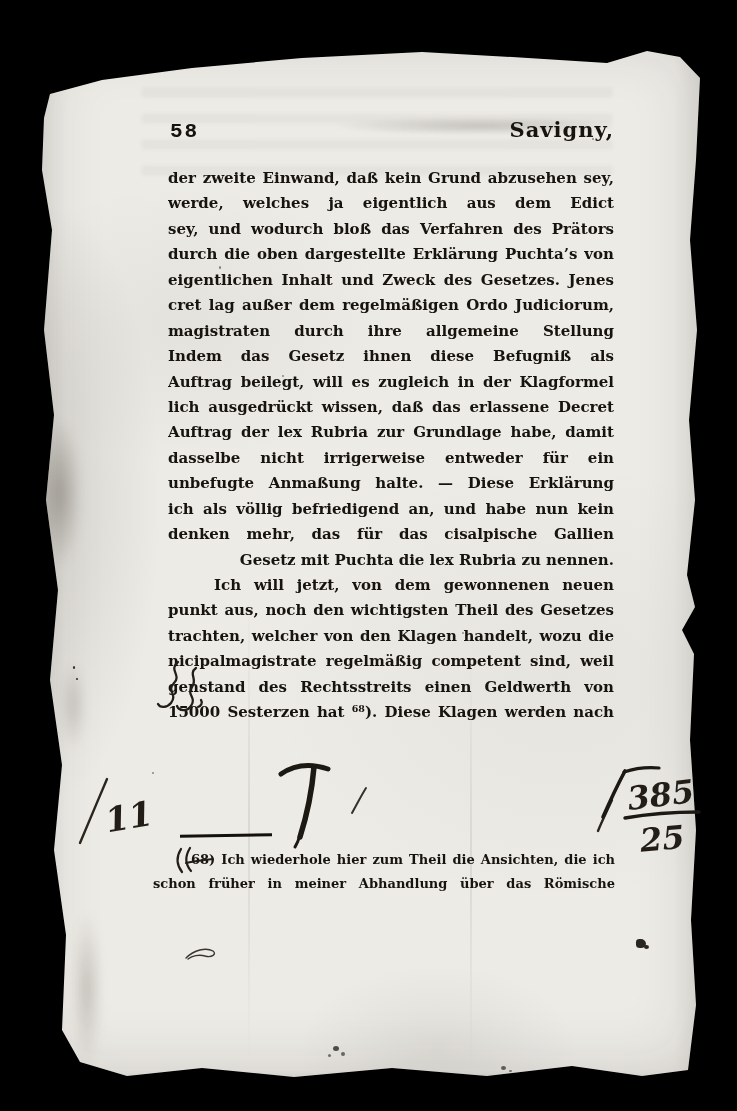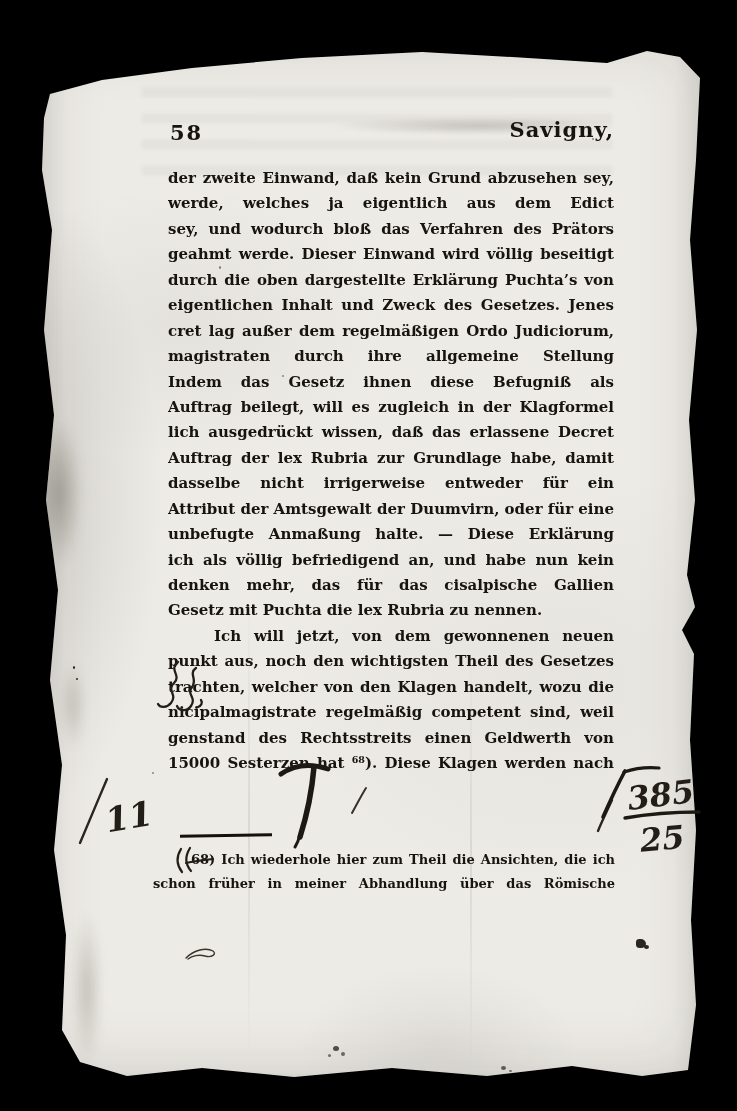--- a/index.html
+++ b/index.html
@@ -45,36 +45,36 @@
   .fold.f2{left:438px;top:620px;height:420px;}
   .smudge{position:absolute;border-radius:50%;filter:blur(5px);}
   .smudge.s1{left:6px;top:388px;width:44px;height:150px;background:radial-gradient(closest-side,rgba(70,64,52,.34),transparent);}
   .smudge.s2{left:28px;top:630px;width:26px;height:90px;background:radial-gradient(closest-side,rgba(70,64,52,.20),transparent);}
   .smudge.s3{left:40px;top:880px;width:30px;height:160px;background:radial-gradient(closest-side,rgba(70,64,52,.24),transparent);}
   .speck{position:absolute;background:#2a261f;border-radius:50%;}
 
   
   .pagenum{
     position:absolute;left:138px;top:90px;width:60px;
-    font-size:21px;font-weight:bold;color:#17130e;letter-spacing:2px;
+    font-size:21px;font-weight:bold;color:#17130e;letter-spacing:2px;font-family:Liberation Mono, monospace;
   }
   .runhead{
     position:absolute;left:136px;top:87px;width:446px;text-align:right;
     font-size:21px;font-weight:bold;color:#17130e;letter-spacing:1px;
   }
   .bodytext{
     position:absolute;left:136px;top:136px;width:446px;
     font-size:15px;font-weight:bold;color:#17130e;
   }
   .bl{
     height:25.45px;line-height:25.4px;overflow:hidden;
     text-align:justify;white-space:normal;
   }
   .bl::after{content:"";display:inline-block;width:100%;}
-  .bl.noj{text-align:left;}
+  .bl.noj{text-align:right;}
   .bl.noj::after{content:none;}
   .bl.ind{padding-left:46px;}
   .fnrule{
     position:absolute;left:148px;top:804px;width:92px;height:3px;
     background:#14100b;transform:rotate(-1deg);
   }
   .footnotes{
     position:absolute;left:121px;top:818px;width:462px;
     font-size:13px;font-weight:bold;color:#17130e;
   }
@@ -115,31 +115,29 @@
   <div class="speck" style="left:560px;top:108px;width:2px;height:2px;opacity:.5;"></div>
   <div class="speck" style="left:187px;top:236px;width:2px;height:3px;opacity:.55;"></div>
 
   <div class="pagenum">58</div>
   <div class="runhead">Savigny,</div>
 
   <div class="bodytext">
     <div class="bl">der zweite Einwand, daß kein Grund abzusehen sey, warum</div>
     <div class="bl">werde, welches ja eigentlich aus dem Edict genommen</div>
     <div class="bl">sey, und wodurch bloß das Verfahren des Prätors nach-</div>
-    <div class="bl">geahmt werde. Dieser Einwand wird völlig beseitigt</div>
     <div class="bl">durch die oben dargestellte Erklärung Puchta’s von dem</div>
     <div class="bl">eigentlichen Inhalt und Zweck des Gesetzes. Jenes De-</div>
     <div class="bl">cret lag außer dem regelmäßigen Ordo Judiciorum, ge-</div>
     <div class="bl">magistraten durch ihre allgemeine Stellung untersagt.</div>
     <div class="bl">Indem das Gesetz ihnen diese Befugniß als besonderen</div>
     <div class="bl">Auftrag beilegt, will es zugleich in der Klagformel wört-</div>
     <div class="bl">lich ausgedrückt wissen, daß das erlassene Decret diesen</div>
     <div class="bl">Auftrag der lex Rubria zur Grundlage habe, damit man</div>
     <div class="bl">dasselbe nicht irrigerweise entweder für ein natürliches</div>
-    <div class="bl">Attribut der Amtsgewalt der Duumvirn, oder für eine</div>
     <div class="bl">unbefugte Anmaßung halte. — Diese Erklärung erkenne</div>
     <div class="bl">ich als völlig befriedigend an, und habe nun kein Be-</div>
     <div class="bl">denken mehr, das für das cisalpische Gallien erlassene</div>
     <div class="bl noj">Gesetz mit Puchta die lex Rubria zu nennen.</div>
     <div class="bl ind">Ich will jetzt, von dem gewonnenen neuen Stand-</div>
     <div class="bl">punkt aus, noch den wichtigsten Theil des Gesetzes be-</div>
     <div class="bl">trachten, welcher von den Klagen handelt, wozu die Mu-</div>
     <div class="bl">nicipalmagistrate regelmäßig competent sind, weil der Ge-</div>
     <div class="bl">genstand des Rechtsstreits einen Geldwerth von höchstens</div>
     <div class="bl">15000 Sesterzen hat ⁶⁸). Diese Klagen werden nach</div>

